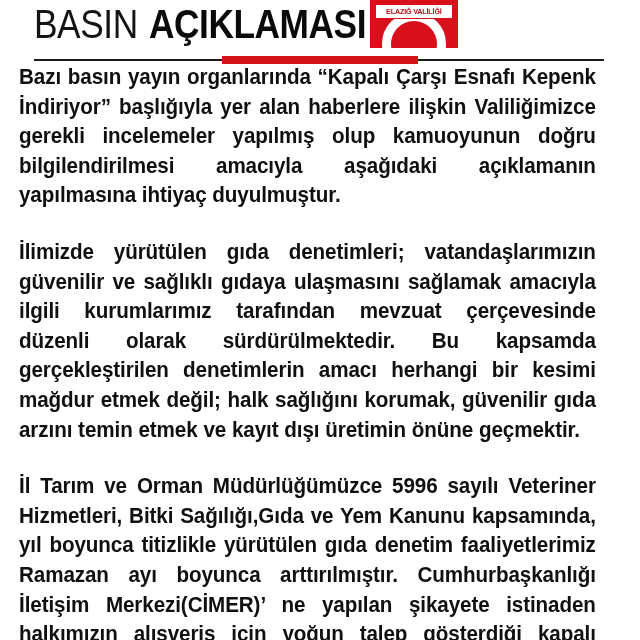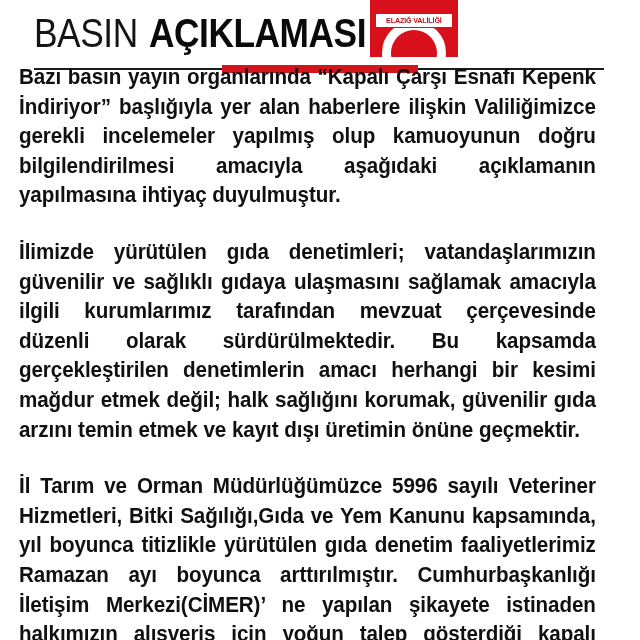--- a/index.html
+++ b/index.html
@@ -20,21 +20,21 @@
   .page {
     position: absolute;
     inset: 0;
     background: #ffffff;
   }
 
   
   .header {
     position: absolute;
     left: 0;
-    top: 17px;
+    top: 8px;
     width: 508px;
     height: 58px;
     text-decoration: underline;
   }
 
   .title-block {
     position: absolute;
     left: 34px;
     top: -4px;
     display: flex;

